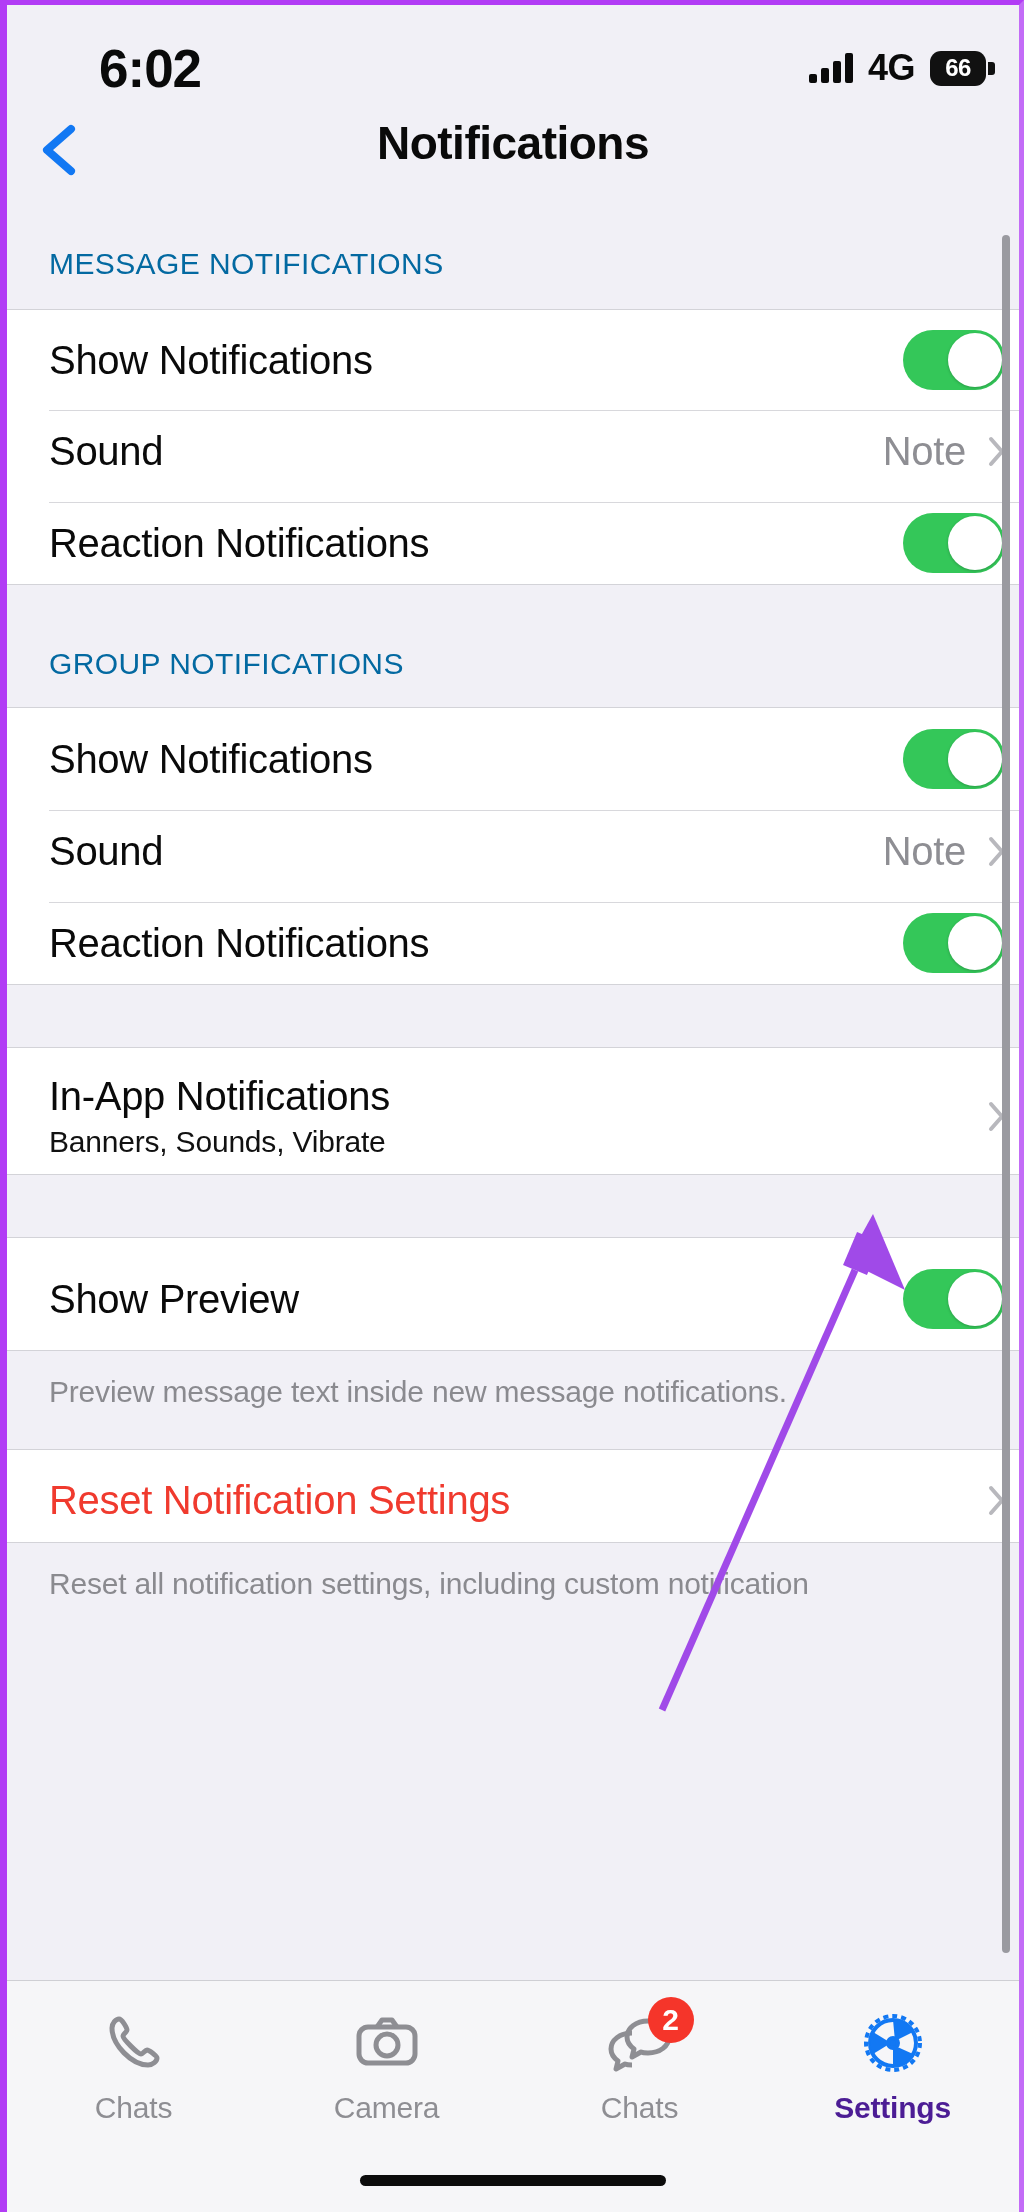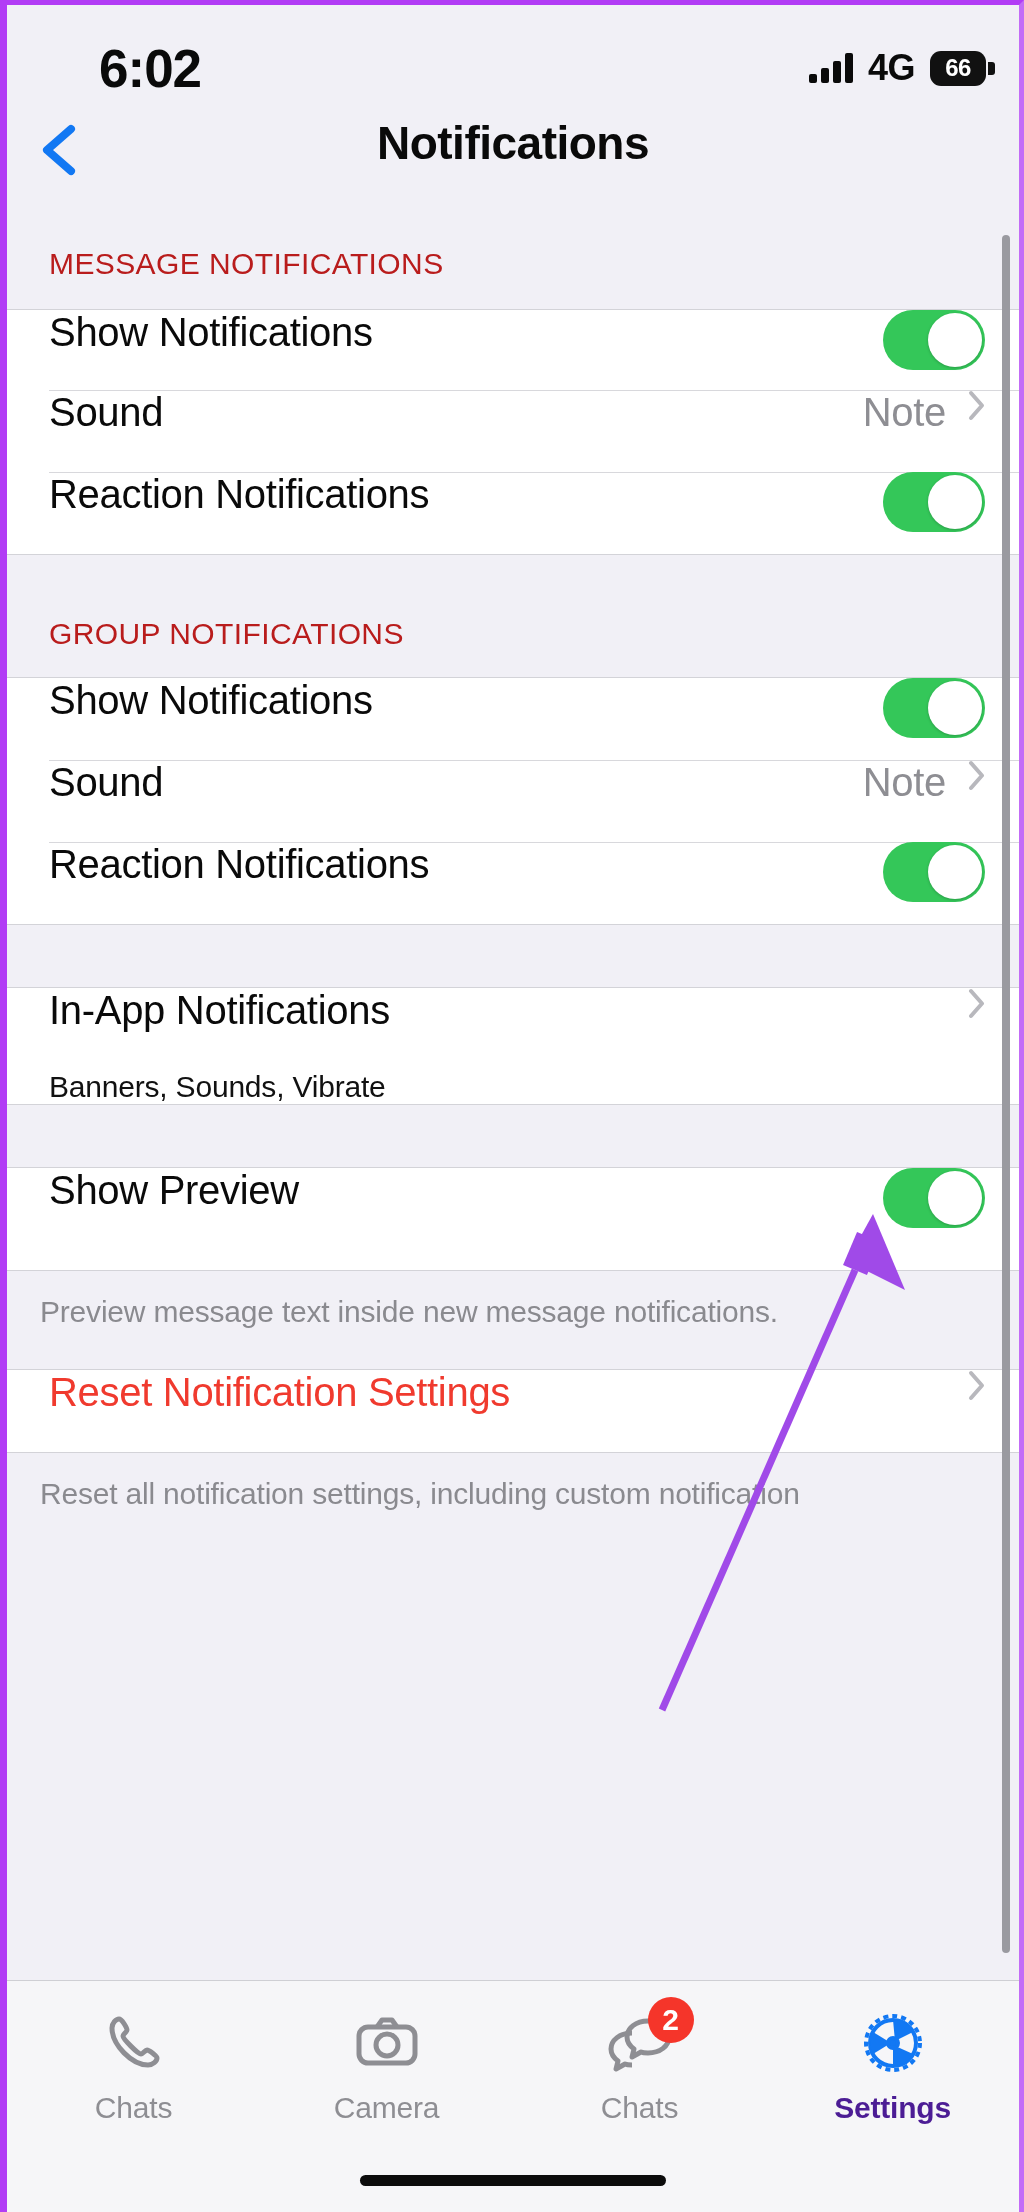--- a/index.html
+++ b/index.html
@@ -94,41 +94,43 @@
   #content {
     position: absolute;
     left: 0; top: 178px;
     width: 1012px; height: 1802px;
     background: #f1f0f6;
     overflow: hidden;
   }
 
   .group-header {
     font-size: 30px;
-    color: #b91c1c;
+    color: #0369a1;
     letter-spacing: 0.4px;
     padding: 0 8px 0 42px;
     display: flex;
     align-items: flex-end;
     height: 100%;
   }
   .spacer { background: #f1f0f6; }
 
   .card {
     background: #ffffff;
     border-top: 1px solid #d3d3d8;
     border-bottom: 1px solid #d3d3d8;
   }
 
   .row {
     position: relative;
     display: flex;
-    padding: 0 34px 0 42px;
+    align-items: center;
+    padding: 0 14px 0 42px;
     background: #ffffff;
     cursor: pointer;
+    margin-top: 10px;
   }
   .row + .row::before {
     content: "";
     position: absolute;
     left: 42px; right: 0; top: 0;
     height: 1px;
     background: #d8d8dc;
   }
   .row-label {
     font-size: 40px;
@@ -171,21 +173,21 @@
     width: 54px; height: 54px;
     border-radius: 50%;
     background: #ffffff;
     box-shadow: 0 1px 3px rgba(0,0,0,0.22);
   }
 
   .footnote {
     font-size: 30px;
     color: #8a8a8f;
     letter-spacing: -0.2px;
-    padding: 22px 30px 0 33px;
+    padding: 22px 30px 0 42px;
     line-height: 1.25;
     background: #f1f0f6;
   }
 
   
   #scrollbar {
     position: absolute;
     right: 9px; top: 52px;
     width: 8px; height: 1718px;
     border-radius: 4px;

